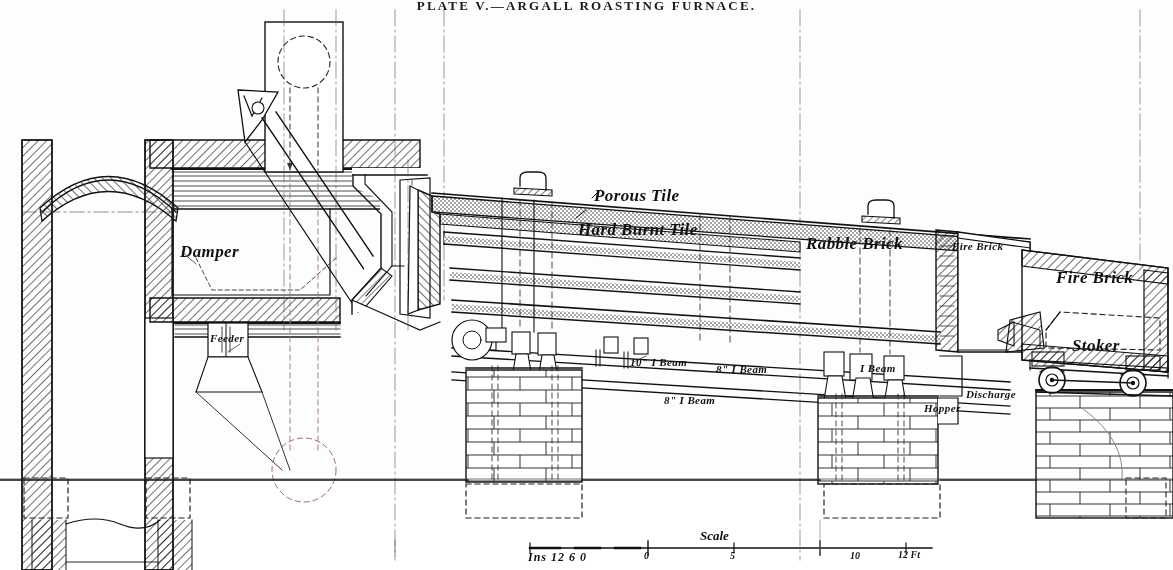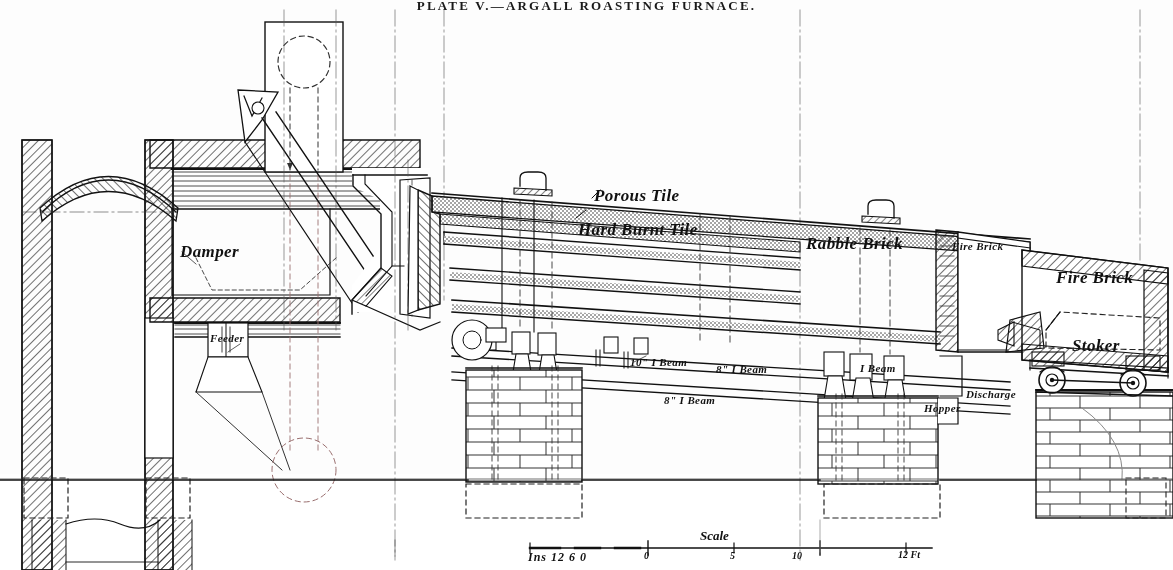--- a/index.html
+++ b/index.html
@@ -329,16 +329,16 @@
 
   <div class="lbl sm" style="left:630px;top:356px;">10" I Beam</div>
   <div class="lbl sm" style="left:716px;top:363px;">8" I Beam</div>
   <div class="lbl sm" style="left:860px;top:362px;">I Beam</div>
   <div class="lbl sm" style="left:664px;top:394px;">8" I Beam</div>
 
   <div class="scalecap" style="left:700px;top:528px;">Scale</div>
   <div class="tick tiny" style="left:528px;top:550px;">Ins 12 6 0</div>
   <div class="tick" style="left:644px;top:550px;">0</div>
   <div class="tick" style="left:730px;top:550px;">5</div>
-  <div class="tick" style="left:792px;top:550px;">10</div>
+  <div class="tick" style="left:850px;top:550px;">10</div>
   <div class="tick" style="left:898px;top:549px;">12 Ft</div>
 
 </div>
 
 </body></html>

